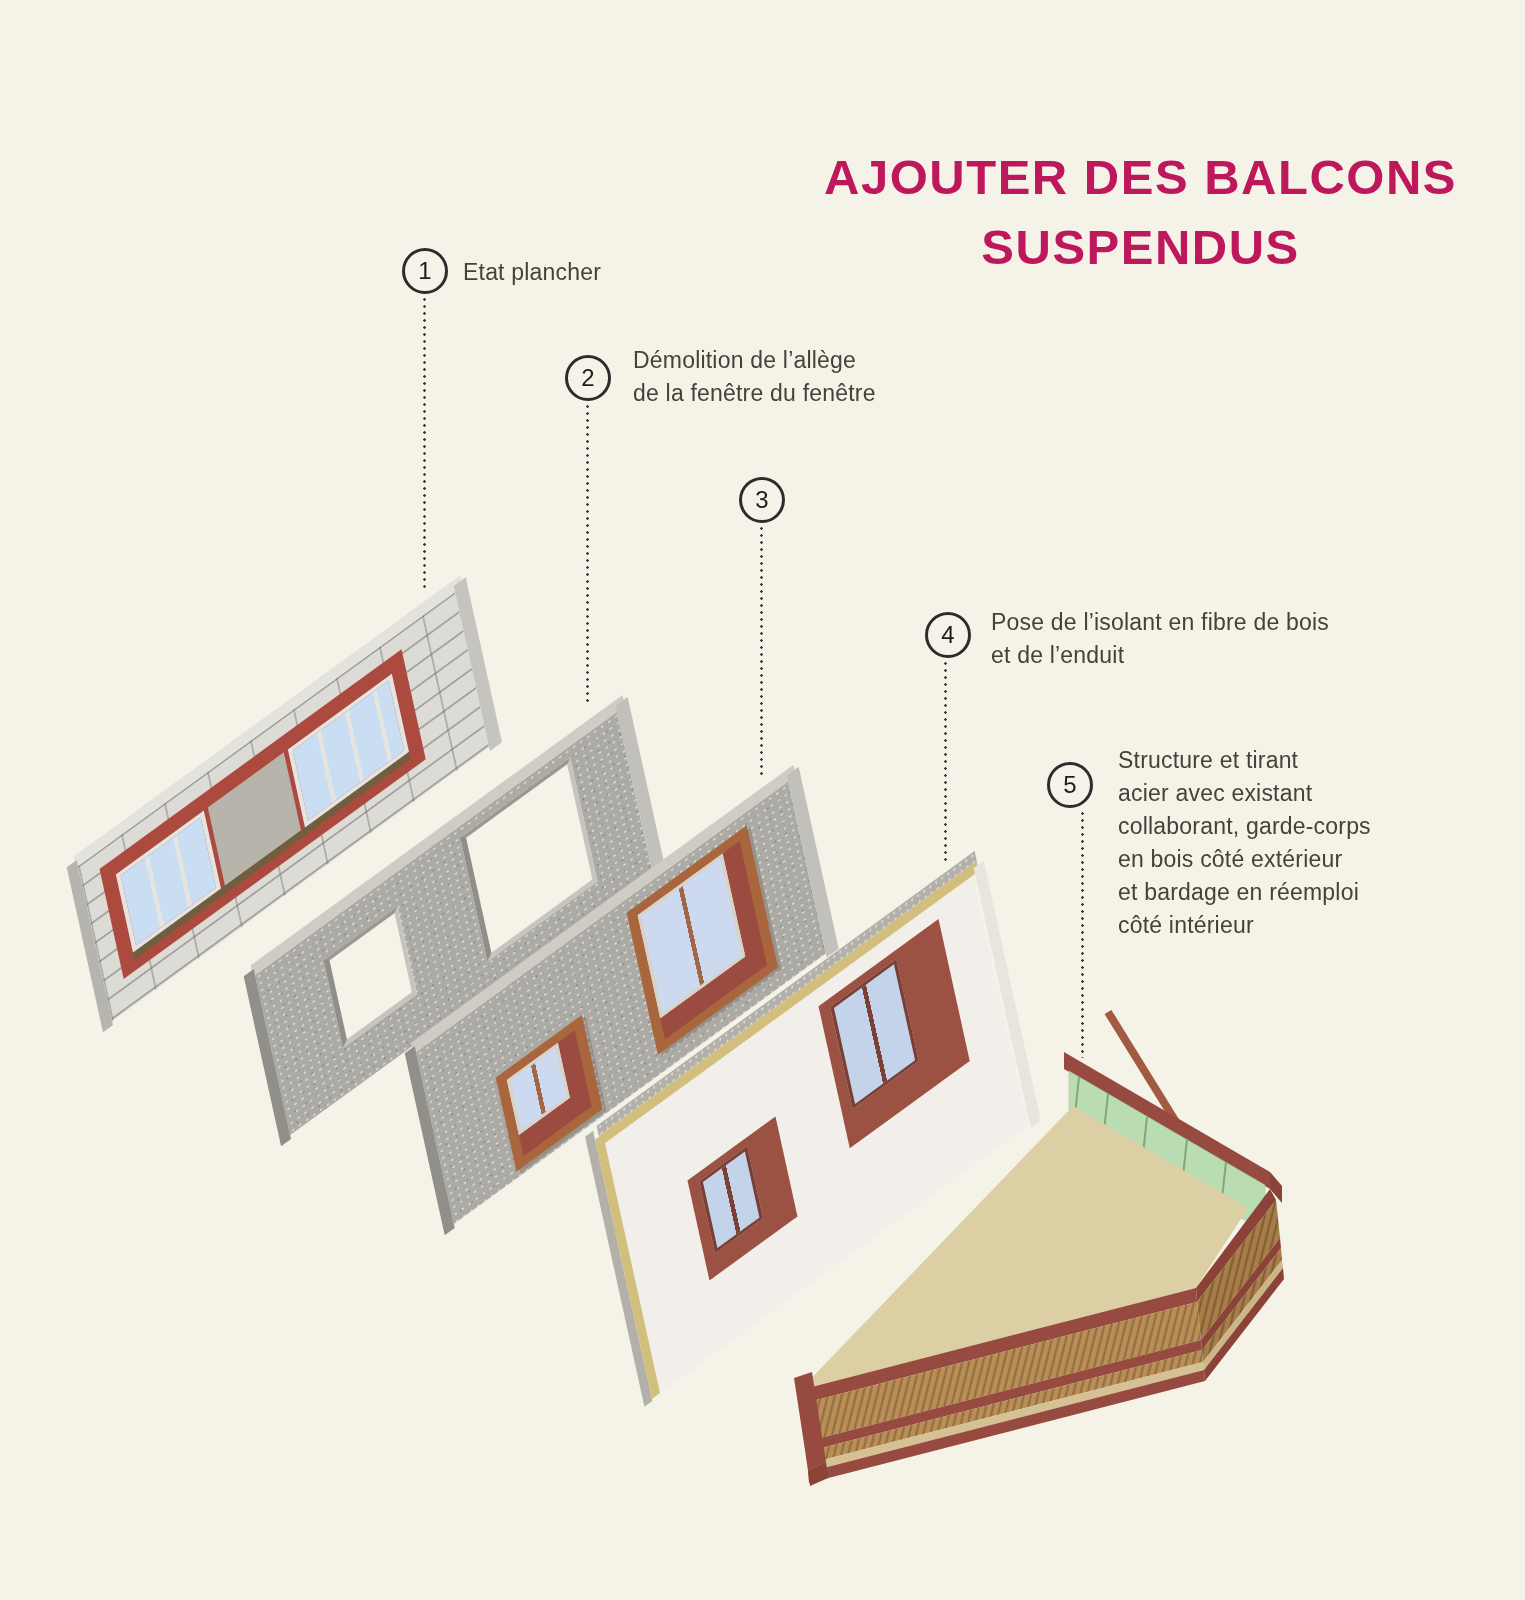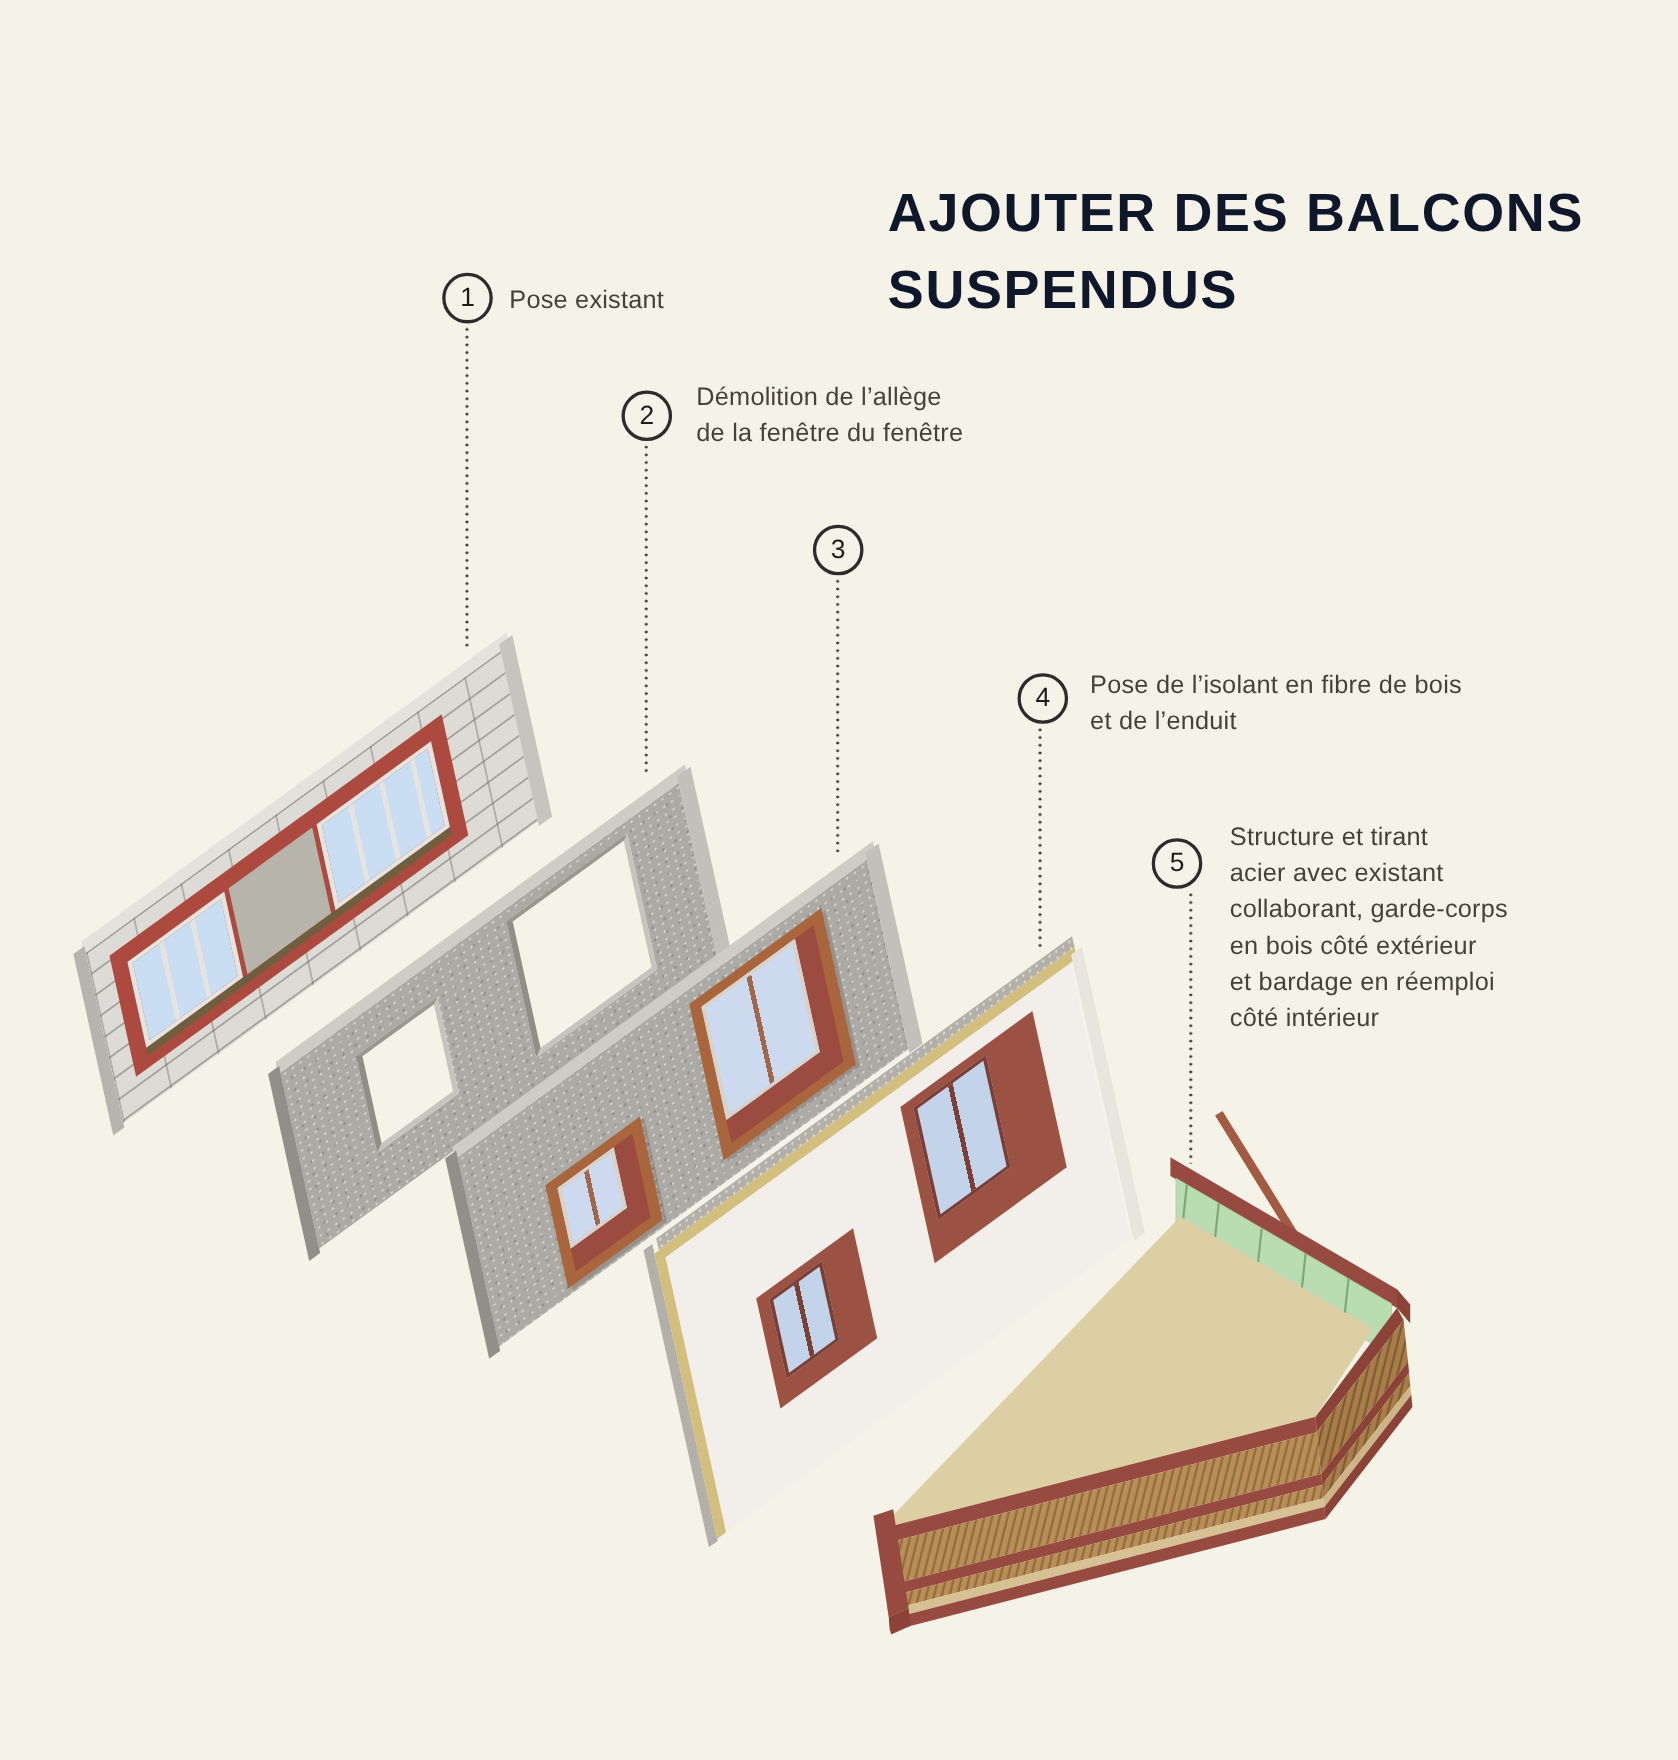--- a/index.html
+++ b/index.html
@@ -1,21 +1,21 @@
 <!DOCTYPE html>
 <html><head>
 <meta charset="utf-8">
 <style>
   html,body{margin:0;padding:0;background:#f5f2e8;}
   .canvas{position:relative;width:1525px;height:1600px;background:#f5f2e8;overflow:hidden;
           font-family:"Liberation Sans", sans-serif;}
 
   
-  .title{position:absolute;right:68px;top:142px;margin:17px;text-align:left;
-         font-size:49px;line-height:70px;font-weight:700;color:#0f172a;
+  .title{position:absolute;right:68px;top:142px;margin:0;text-align:center;
+         font-size:49px;line-height:70px;font-weight:700;color:#be185d;
          letter-spacing:1.5px;white-space:pre-line;}
 
   
   .badge{position:absolute;width:46px;height:46px;box-sizing:border-box;
          border:3px solid #2c2c2c;border-radius:50%;background:#f5f2e8;
          display:flex;align-items:center;justify-content:center;
          font-size:24px;font-weight:500;color:#1d1d1d;z-index:5;}
   .label{position:absolute;font-size:23px;line-height:33px;color:#454239;
          letter-spacing:.2px;white-space:pre-line;z-index:5;}
   .leader{position:absolute;width:3px;z-index:1;
@@ -106,21 +106,21 @@
   <div class="badge" style="left:739px;top:477px">
     <span>3</span>
     </div>
   <div class="badge" style="left:925px;top:612px">
     <span>4</span>
     </div>
   <div class="badge" style="left:1047px;top:762px">
     <span>5</span>
     </div>
 
-  <div class="label" style="left:463px;top:256px">Pose existant</div>
+  <div class="label" style="left:463px;top:256px">Etat plancher</div>
   <div class="label" style="left:633px;top:344px">Démolition de l’allège
 de la fenêtre du fenêtre</div>
   <div class="label" style="left:991px;top:606px">Pose de l’isolant en fibre de bois
 et de l’enduit</div>
   <div class="label" style="left:1118px;top:744px">Structure et tirant
 acier avec existant
 collaborant, garde-corps
 en bois côté extérieur
 et bardage en réemploi
 côté intérieur</div>

